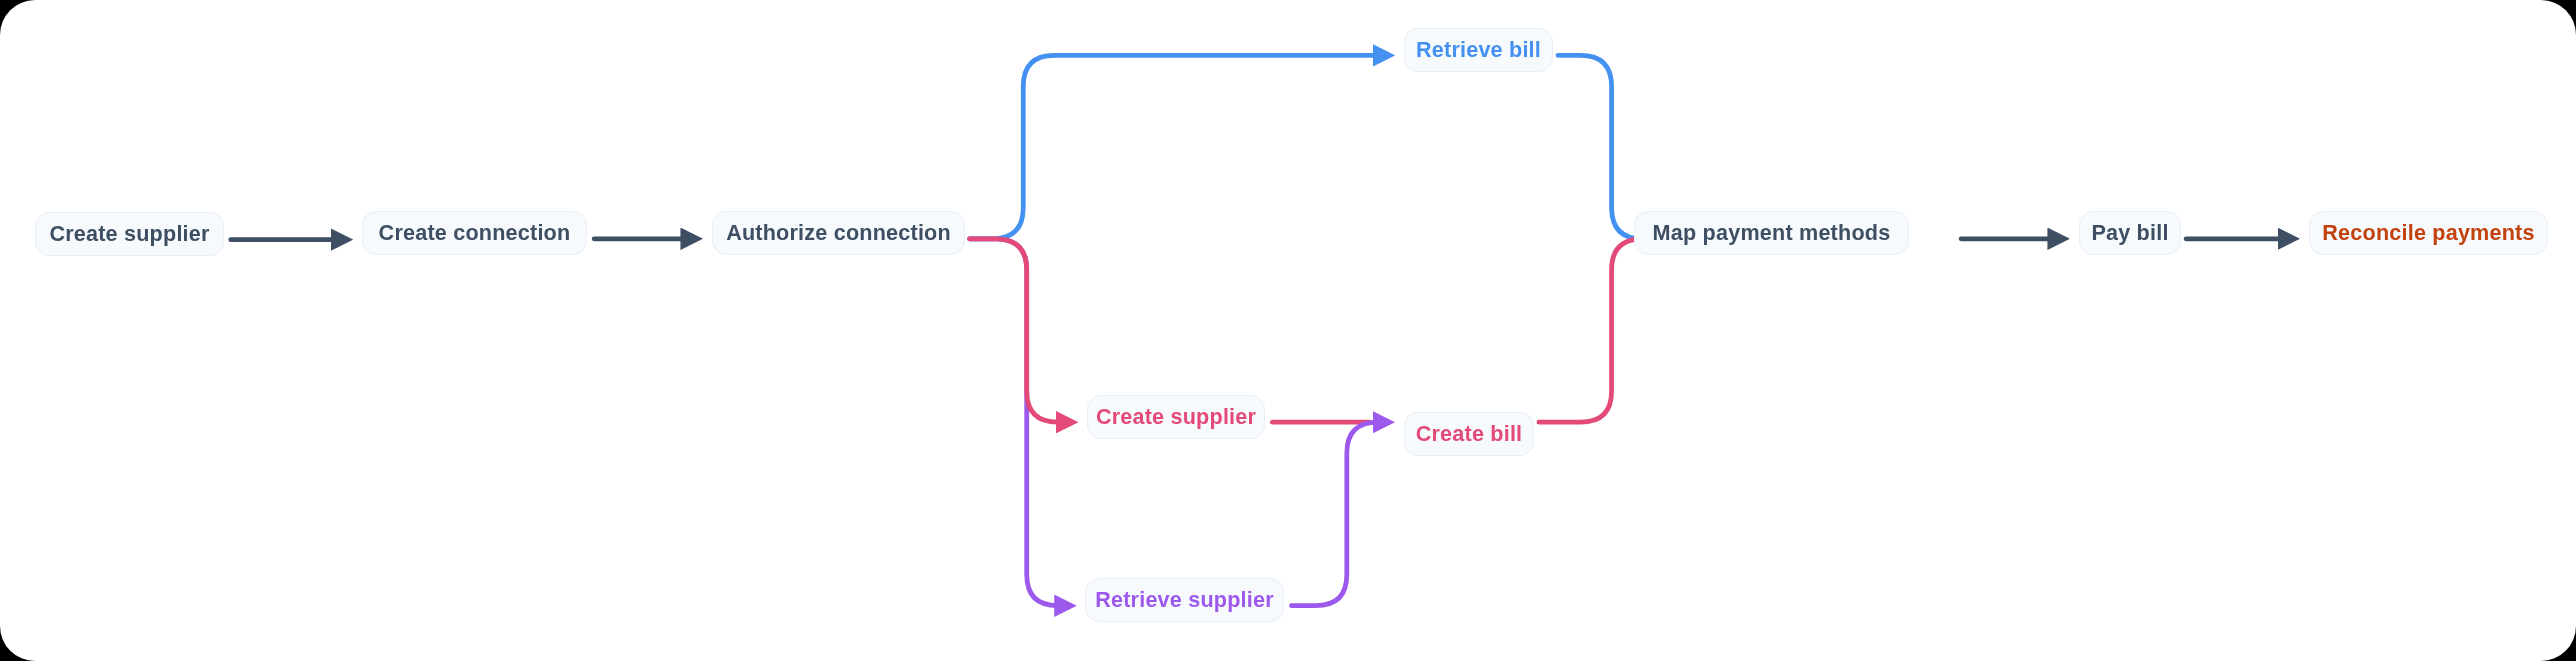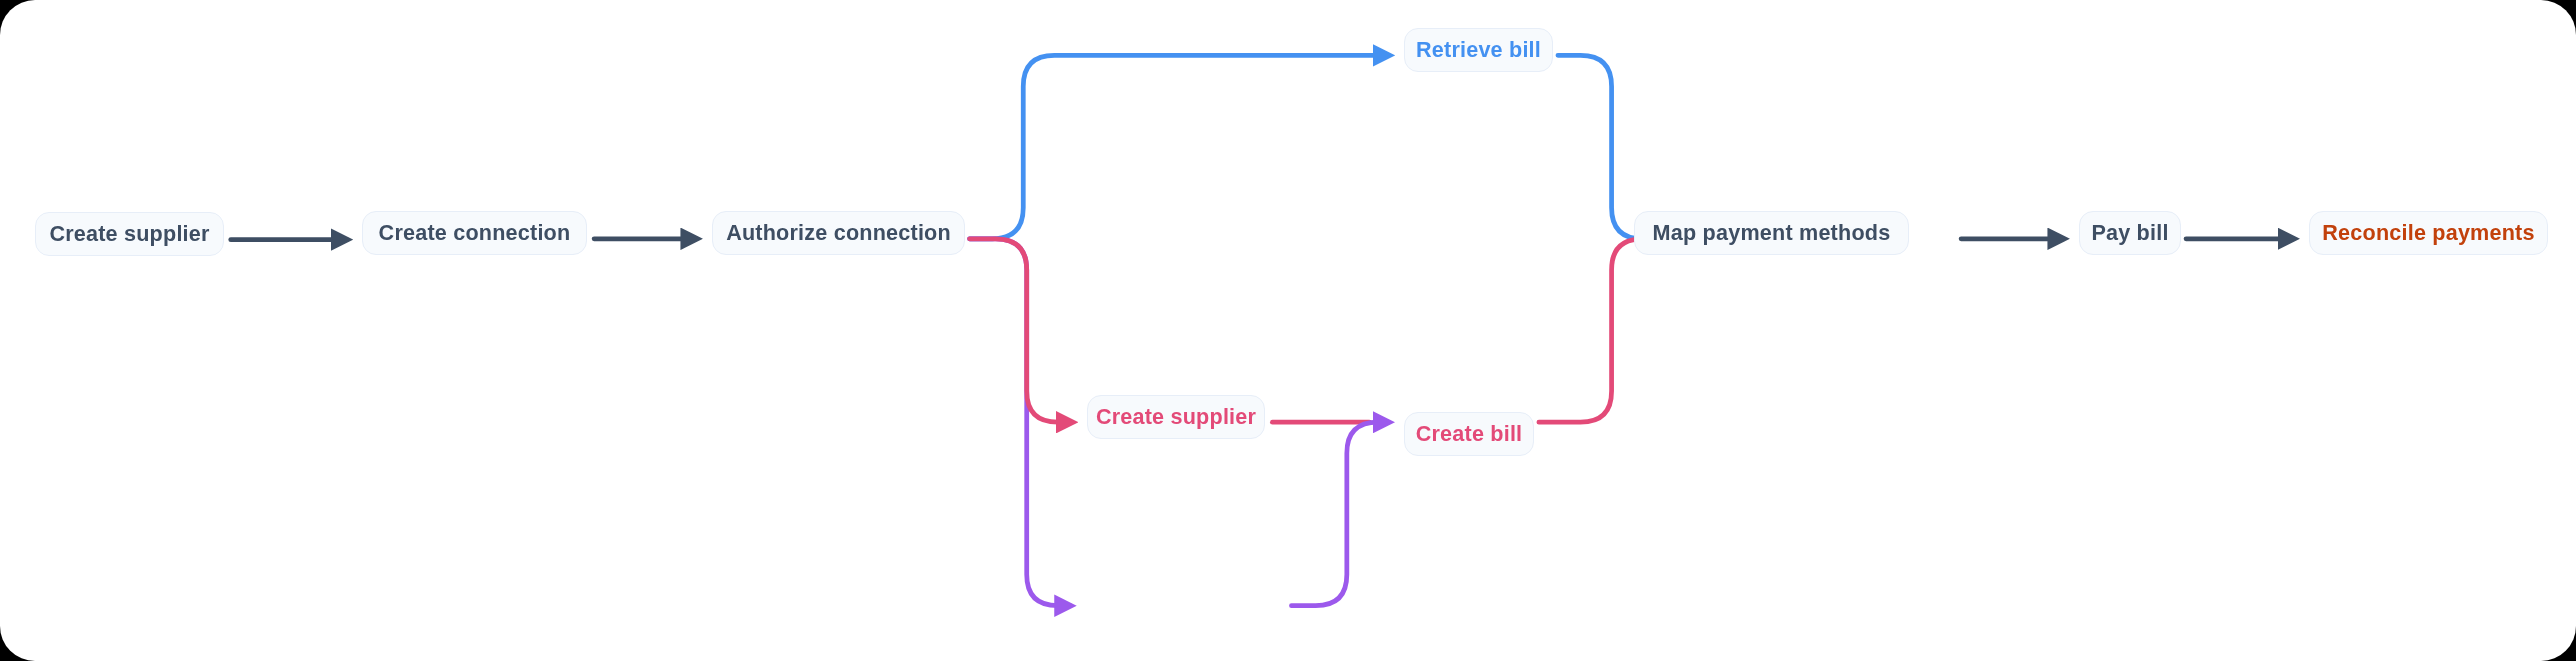--- a/index.html
+++ b/index.html
@@ -90,20 +90,21 @@
   <div class="node" style="left: 362px; top: 211px; width: 225px; color: rgb(62, 78, 99);">Create connection</div>
 
   <div class="node" style="left: 712px; top: 211px; width: 253px; color: rgb(62, 78, 99);">Authorize connection</div>
 
   <div class="node" style="left: 1404px; top: 28px; width: 149px; color: rgb(68, 145, 241);">Retrieve bill</div>
 
   <div class="node" style="left: 1087px; top: 395px; width: 178px; color: rgb(227, 74, 120);">Create supplier</div>
 
   <div class="node" style="left: 1404px; top: 395px; width: 130px; color: rgb(227, 74, 120); margin-top: 17px;">Create bill</div>
 
+  <div class="node" style="left: 1085px; top: 578px; width: 199px; color: rgb(156, 89, 236);">Retrieve supplier</div>
 
   <div class="node" style="left: 1634px; top: 211px; width: 275px; color: rgb(62, 78, 99);">Map payment methods</div>
 
   <div class="node" style="left: 2079px; top: 211px; width: 102px; color: rgb(62, 78, 99);">Pay bill</div>
 
   <div class="node" style="left: 2309px; top: 211px; width: 239px; color: #c2410c;">Reconcile payments</div>
 
 </div>
 
 

